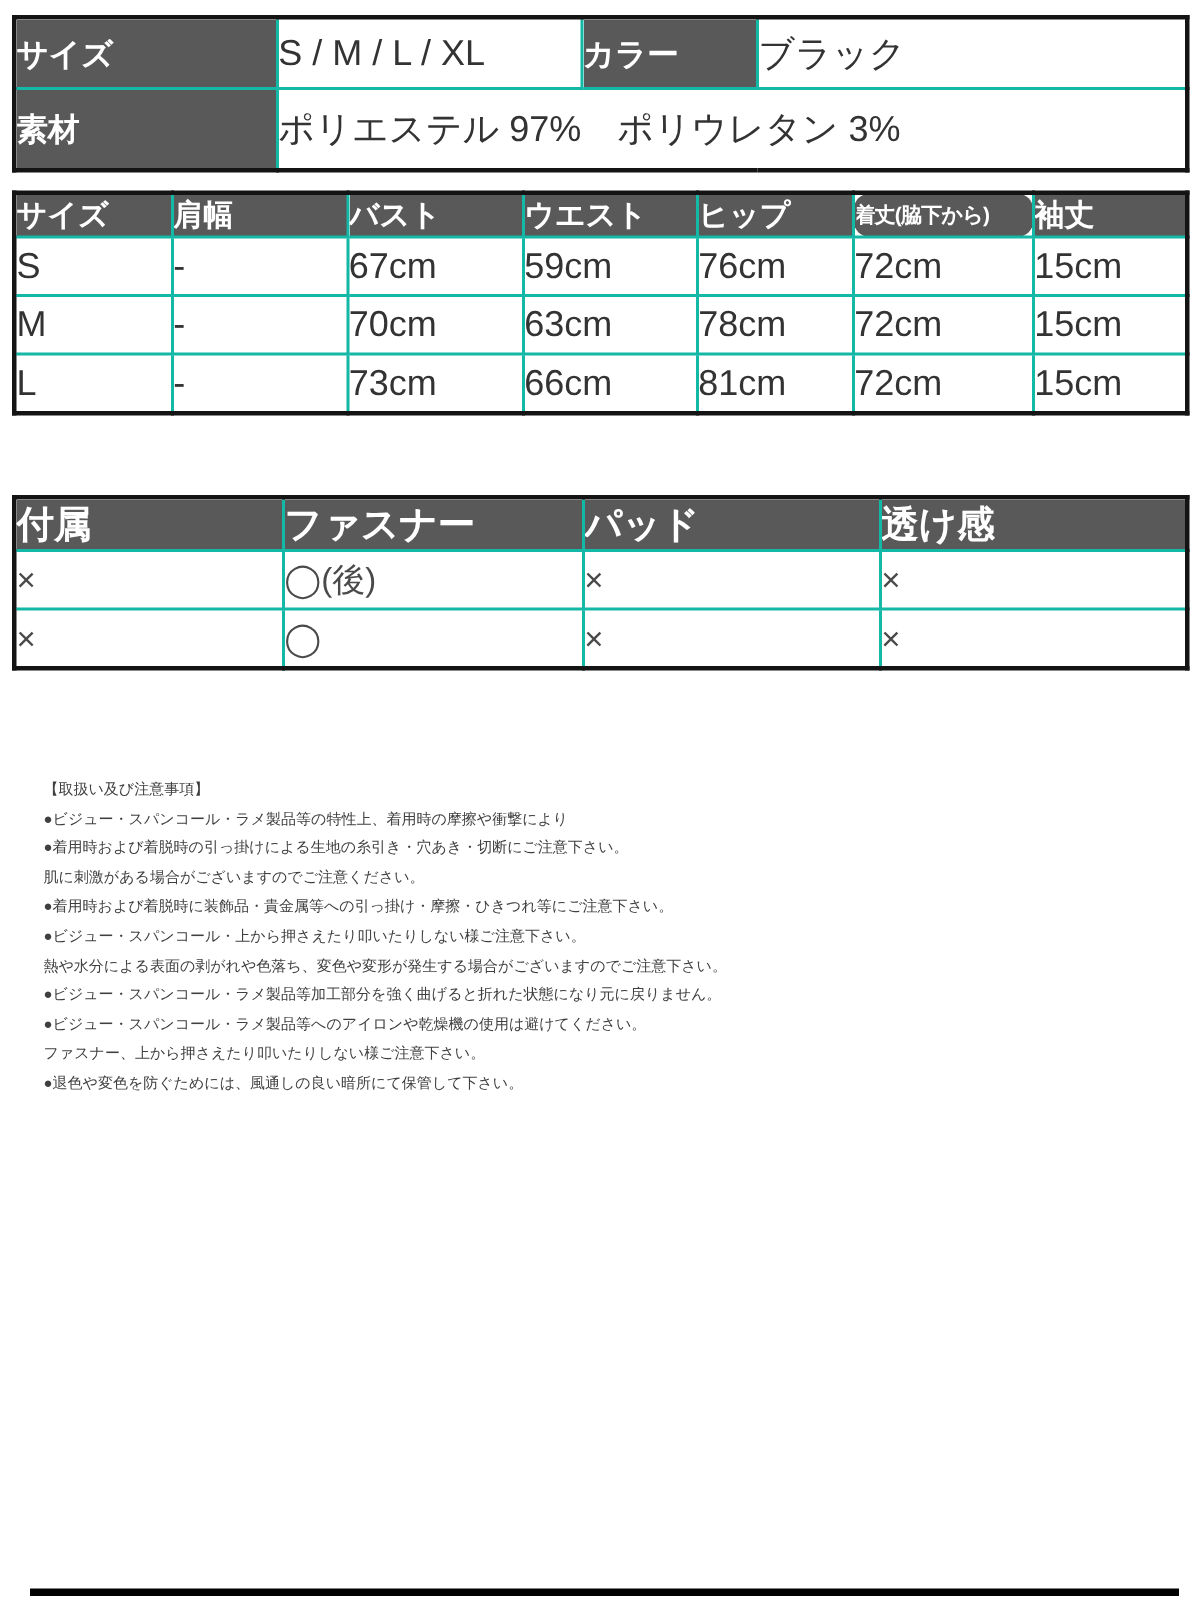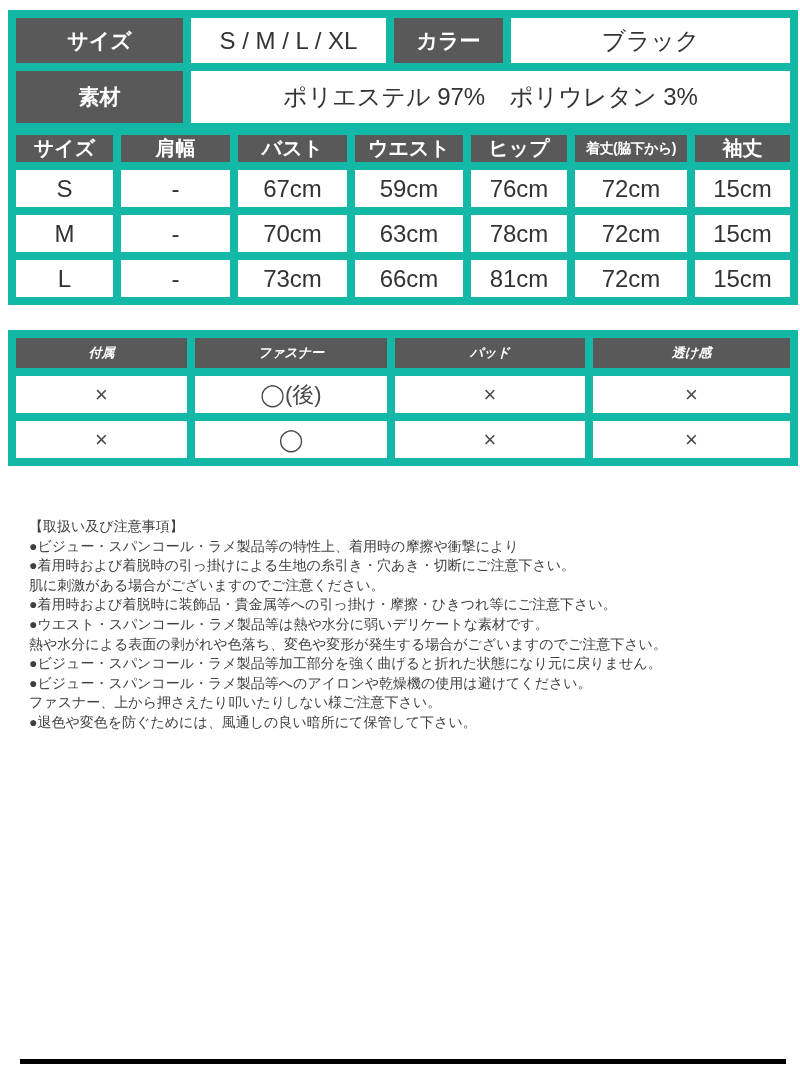--- a/index.html
+++ b/index.html
@@ -3,41 +3,41 @@
 <meta charset="utf-8">
 <style>
   html,body{margin:0;padding:0;background:#ffffff;}
   body{
     width:800px;height:1067px;position:relative;overflow:hidden;
     font-family:"Liberation Sans","DejaVu Sans",sans-serif;
     -webkit-font-smoothing:antialiased;
   }
   table{border-collapse:collapse;table-layout:fixed;position:absolute;left:8px;}
   td{
-    border:8px solid #14b8a6;text-align:center;vertical-align:middle;
+    border:2px solid #14b8a6;text-align:left;vertical-align:middle;
     padding:0;overflow:hidden;white-space:nowrap;
   }
   .t1{top:10px;width:782px;border:3px solid #141414;}
   .t1 tr:nth-child(1) td{height:45px;}
   .t1 tr:nth-child(2) td{height:52px;}
   .t2{top:127px;width:782px;border:3px solid #141414;}
   .t2 tr.hdr td{height:24px;}
   .t2 tr.data td{height:37px;}
   .t3{top:330px;width:782px;border:3px solid #141414;}
   .t3 tr.hdr td{height:30px;}
   .t3 tr.data td{height:37px;}
   .hcell{background:#595959;color:#ffffff;font-weight:bold;font-size:21px;}
   .t2 .hcell{font-size:20px;}
-  .t3 .hcell{font-size:13px;font-style:italic;}
-  .hcell.small{font-size:14px;letter-spacing:-0.5px;}
+  .t3 .hcell{font-size:25px;}
+  .hcell.small{font-size:14px;letter-spacing:-0.5px;border-radius:11px;}
   .vcell{color:#333333;font-size:24px;background:#ffffff;}
   .t3 .vcell{color:#4a4a4a;font-size:22px;}
   .notes{
     position:absolute;left:29px;top:517px;width:764px;
-    color:#3f3f3f;font-size:14px;line-height:19.6px;
+    color:#3f3f3f;font-size:10px;line-height:19.6px;
   }
   .notes div{white-space:nowrap;}
   .bottom-bar{
     position:absolute;left:20px;top:1059px;width:766px;height:5px;
     background:#000000;
   }
 </style>
 </head>
 <body>
 
@@ -140,21 +140,21 @@
   </tr>
 </tbody>
   </table>
 
 <div class="notes">
   <div>【取扱い及び注意事項】</div>
   <div>●ビジュー・スパンコール・ラメ製品等の特性上、着用時の摩擦や衝撃により</div>
   <div>●着用時および着脱時の引っ掛けによる生地の糸引き・穴あき・切断にご注意下さい。</div>
   <div>肌に刺激がある場合がございますのでご注意ください。</div>
   <div>●着用時および着脱時に装飾品・貴金属等への引っ掛け・摩擦・ひきつれ等にご注意下さい。</div>
-  <div>●ウエスト・スパンコール・ラメ製品等は熱や水分に弱いデリケートな素材です。</div>
+  <div>●ビジュー・スパンコール・上から押さえたり叩いたりしない様ご注意下さい。</div>
   <div>熱や水分による表面の剥がれや色落ち、変色や変形が発生する場合がございますのでご注意下さい。</div>
   <div>●ビジュー・スパンコール・ラメ製品等加工部分を強く曲げると折れた状態になり元に戻りません。</div>
   <div>●ビジュー・スパンコール・ラメ製品等へのアイロンや乾燥機の使用は避けてください。</div>
   <div>ファスナー、上から押さえたり叩いたりしない様ご注意下さい。</div>
   <div>●退色や変色を防ぐためには、風通しの良い暗所にて保管して下さい。</div>
 </div>
 
 <div class="bottom-bar"></div>
 
 </body></html>

